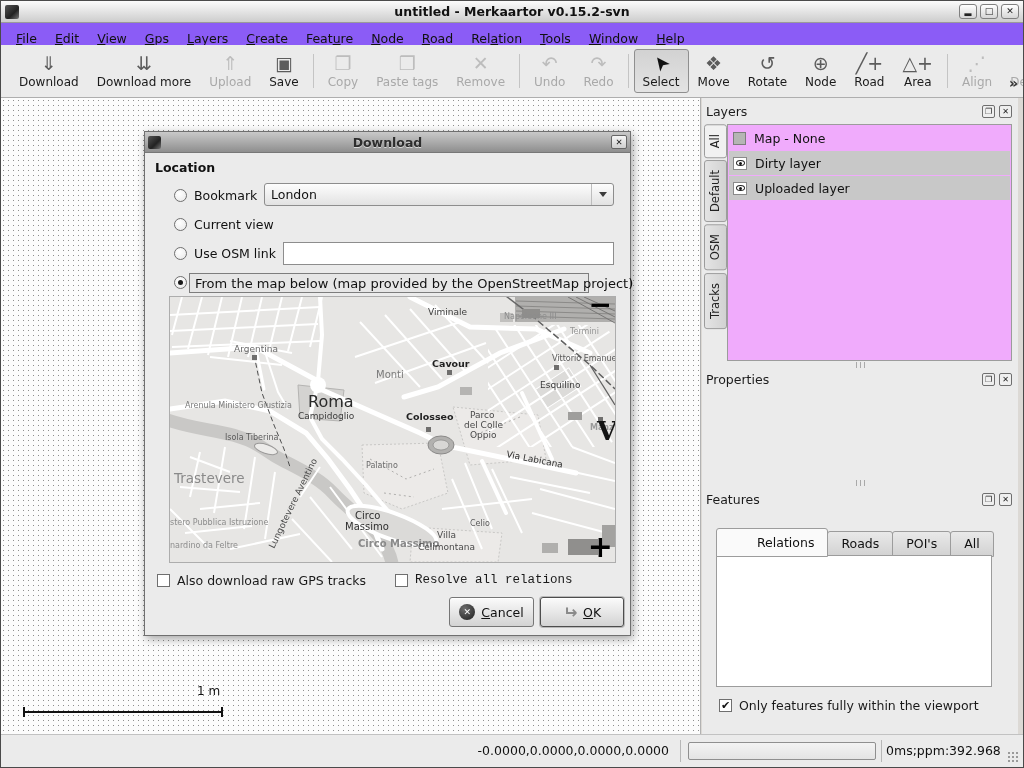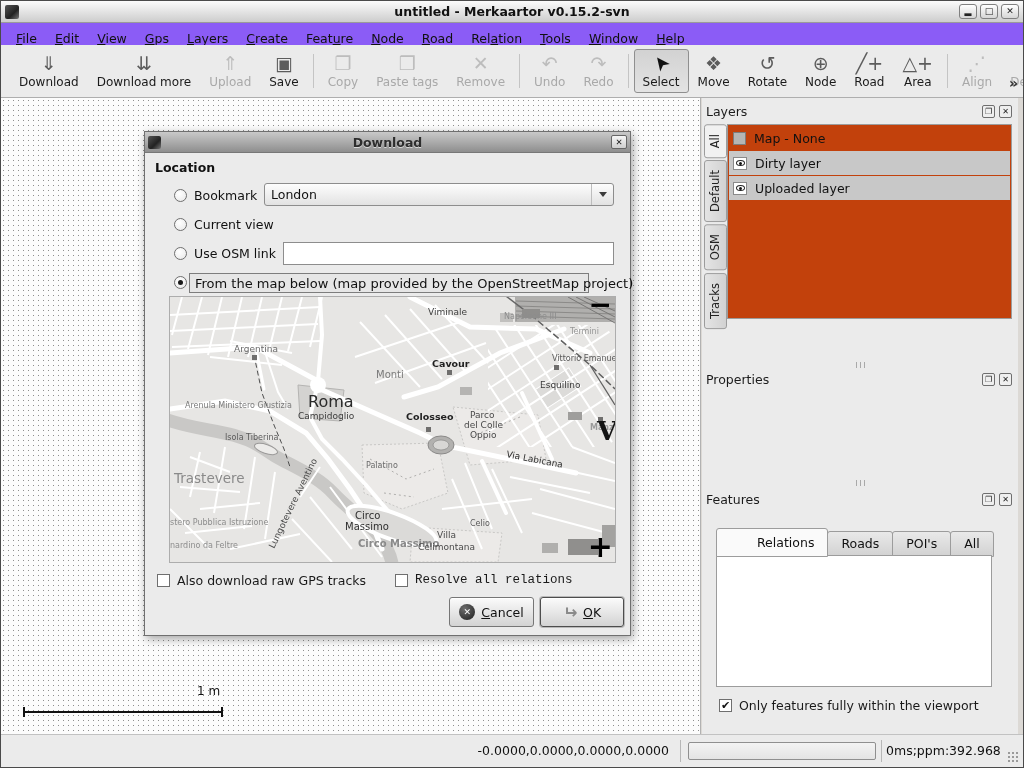--- a/index.html
+++ b/index.html
@@ -50,21 +50,21 @@
   .dock{position:absolute;left:701px;top:0;width:316px;height:100%;background:#ebebeb;}
   .panel-title{position:absolute;font-size:12.5px;color:#1c1c1c;}
   .panel-btns{position:absolute;display:flex;gap:4px;}
   .pbtn{width:13px;height:13px;border:1px solid #6f6f6f;border-radius:2px;background:#efefef;
     font-size:8px;line-height:11px;text-align:center;color:#222;font-weight:bold;}
   .vtabs{position:absolute;left:2px;top:26px;width:23px;display:flex;flex-direction:column;gap:2px;}
   .vtab{writing-mode:vertical-rl;transform:rotate(180deg);padding:9px 3px;font-size:11.5px;color:#222;
     background:linear-gradient(90deg,#d2d2d2,#e4e4e4);border:1px solid #9c9c9c;border-radius:3px;
     text-align:center;}
   .vtab.active{background:#f1f1f1;}
-  .layers-list{position:absolute;left:25px;top:26px;right:6px;height:195px;background:#c2410c;
+  .layers-list{position:absolute;left:25px;top:26px;right:6px;height:237px;background:#f0abfc;
     border:1px solid #9c9c9c;padding:1px;}
   .layer-row{height:24px;display:flex;align-items:center;gap:8px;padding-left:4px;margin-bottom:1px;
     font-size:12.5px;color:#111;}
   .layer-row.sel{background:#c8c8c8;}
   .sq-icon{width:13px;height:13px;background:#b5b5b4;border:1px solid #7d7d7d;flex:none;}
   .eye{width:14px;height:13px;background:#fff;border:1px solid #8a8a8a;display:flex;align-items:center;
     justify-content:center;flex:none;}
   .eye .ball{width:9px;height:6px;border:1px solid #222;border-radius:50%;display:flex;align-items:center;justify-content:center;}
   .eye .pupil{width:3px;height:3px;background:#111;border-radius:50%;}
   .split{position:absolute;left:0;right:0;height:8px;display:flex;align-items:center;justify-content:center;gap:3px;}

